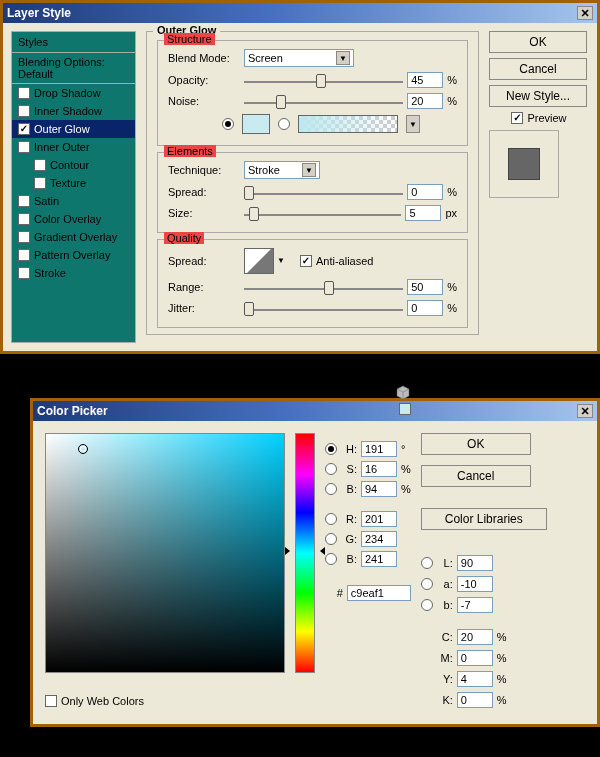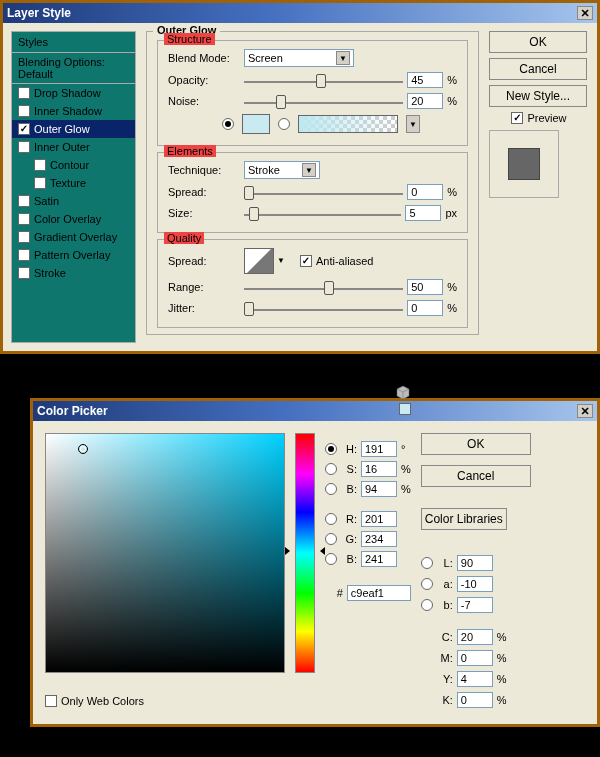--- a/index.html
+++ b/index.html
@@ -301,21 +301,21 @@
       <div style="height:10px;"></div>
       <div class="cp-row" style="justify-content:flex-end;">
           <span class="cp-lbl">#</span>
           <input class="numbox" style="width: 64px;" value="c9eaf1">
         </div>
     </div>
     <div style="display:flex; flex-direction:column; gap:5px;">
       <button class="btn" style="width:110px;">OK</button>
       <button class="btn" style="width:110px;">Cancel</button>
       <div style="height:6px;"></div>
-      <button class="btn" style="width:86px;">Color Libraries</button>
+      <button class="btn" style="width:126px;">Color Libraries</button>
       <div style="height:10px;"></div>
       <div class="cp-row">
           <span class="radio"></span>
           <span class="cp-lbl">L:</span>
           <input class="numbox" value="90" style="">
         </div>
       <div class="cp-row">
           <span class="radio"></span>
           <span class="cp-lbl">a:</span>
           <input class="numbox" value="-10" style="">

